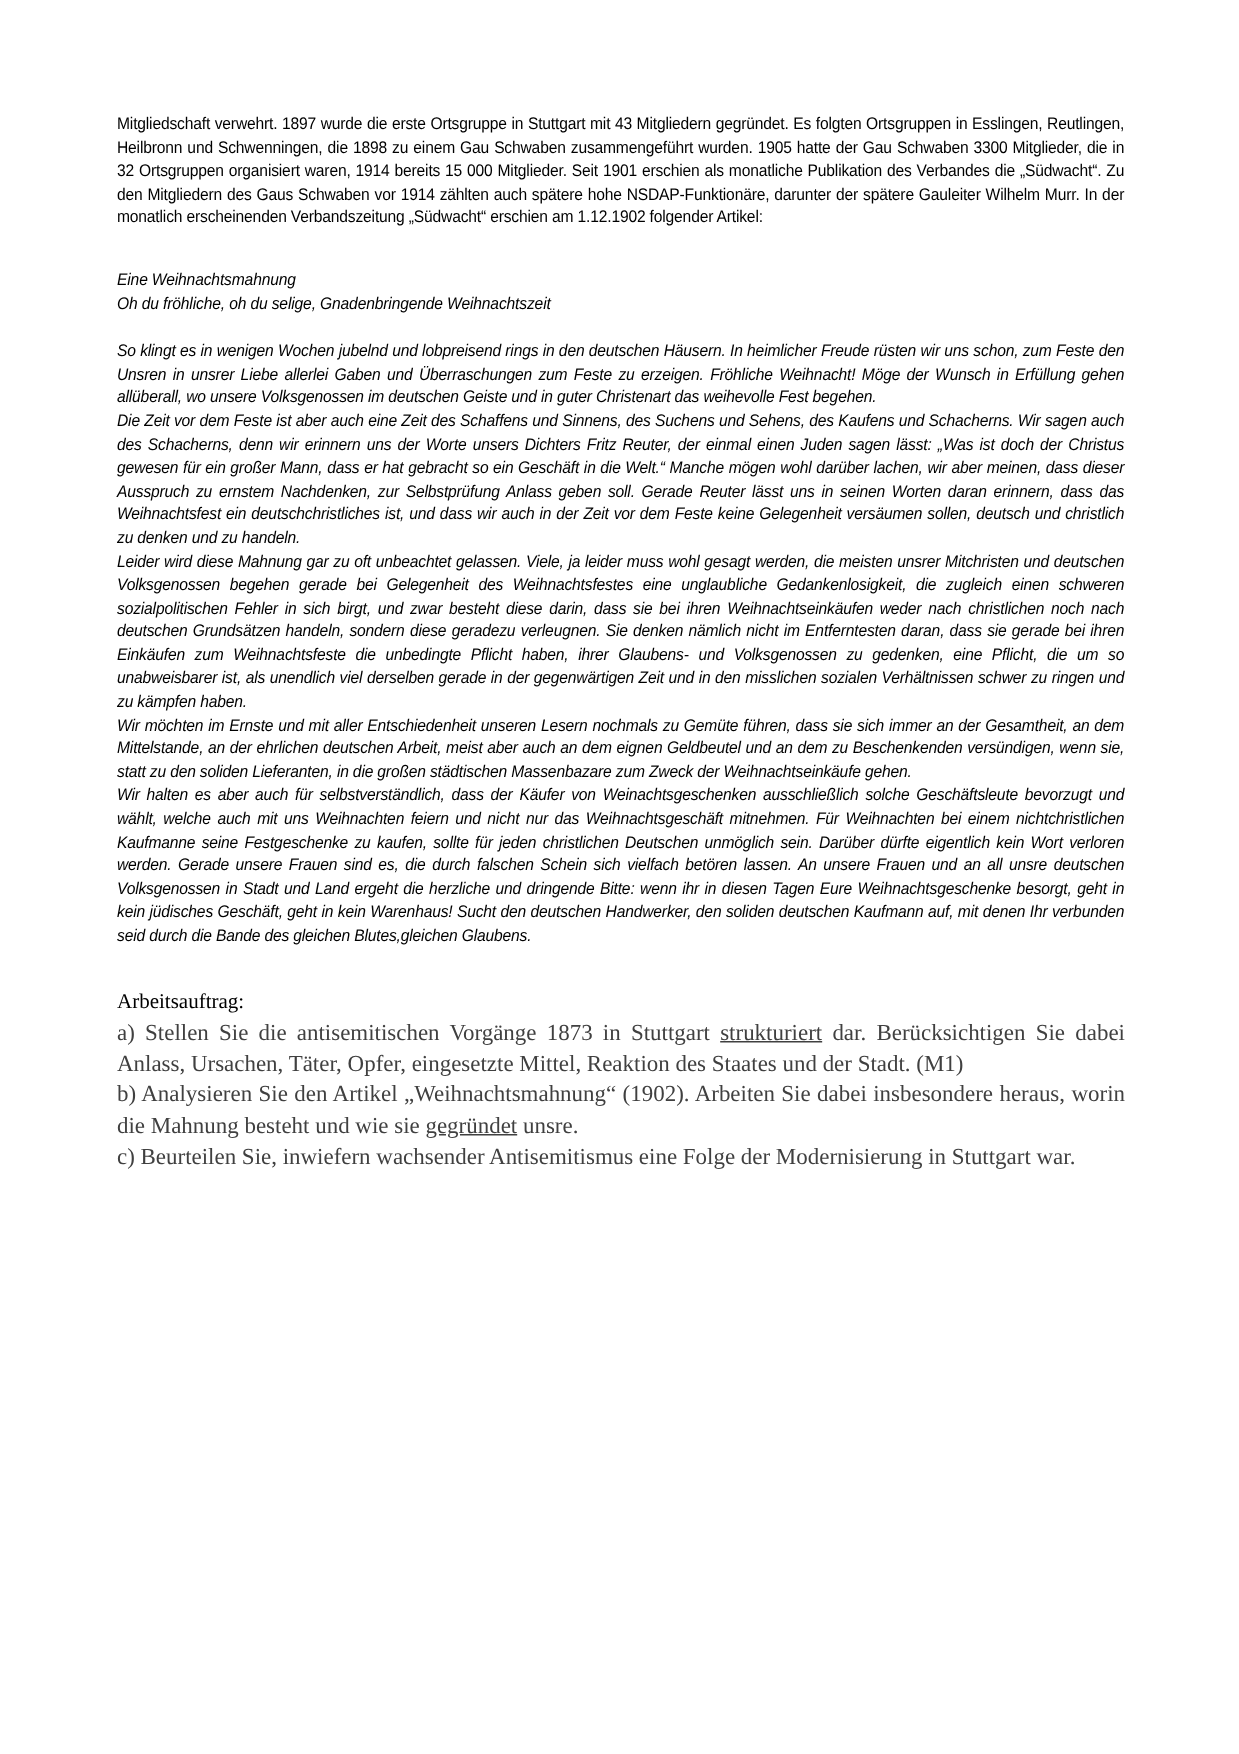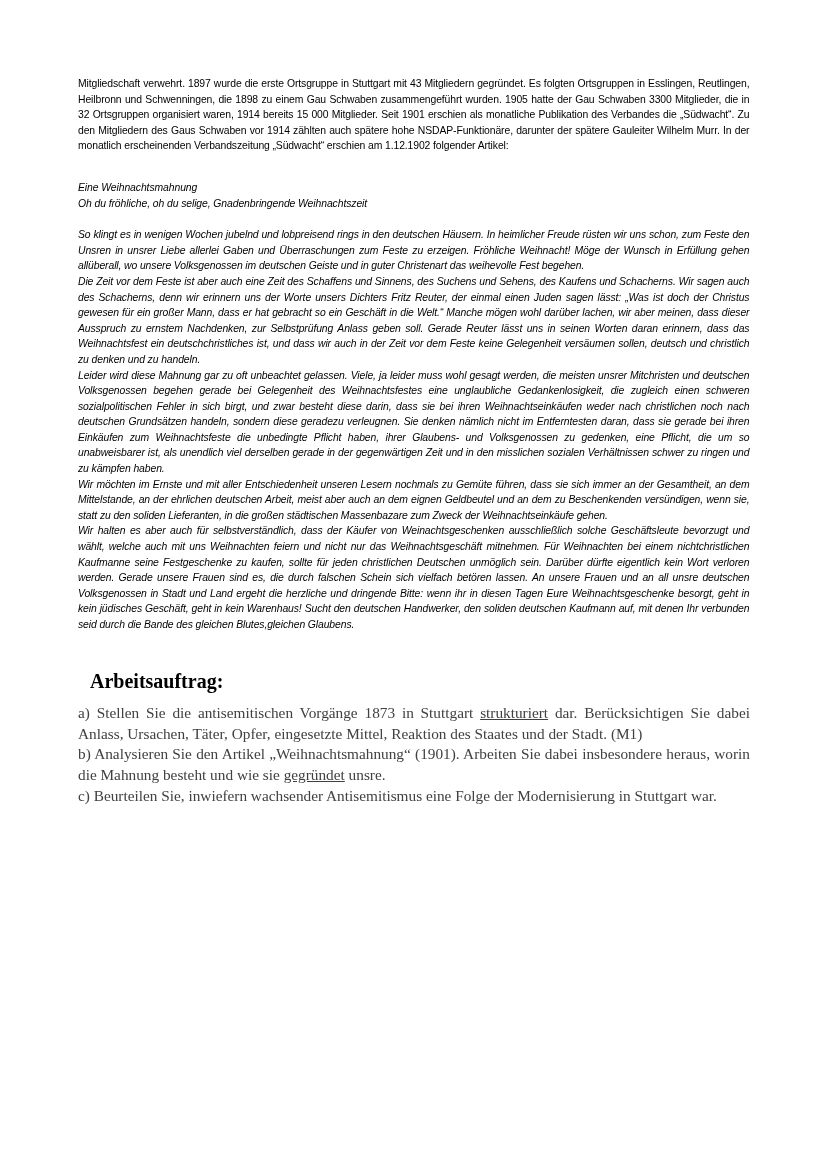--- a/index.html
+++ b/index.html
@@ -93,24 +93,24 @@
     text-justify: inter-word;
     margin: 0;
     color: #404040;
   }
   .task-line.last-line,
   .task-heading {
     text-align: left;
   }
   .task-heading {
     font-family: "Liberation Serif", "DejaVu Serif", serif;
-    font-size: 20px;
+    font-size: 14px;
     line-height: 20.6px;
-    margin: 12px;
-    font-weight: bold;
+    margin: 0;
+    font-weight: normal;
   }
   .u {
     text-decoration: underline;
   }
 </style>
 </head>
 <body>
 
 <div class="page">
   <div class="content">
@@ -133,21 +133,21 @@
     <div class="spacer-lg"></div>
 
     <div class="task-section">
       <p class="task-heading">Arbeitsauftrag:</p>
 
       <p class="task-line">
         <span>a) Stellen Sie die antisemitischen Vorgänge 1873 in Stuttgart </span><span class="u">strukturiert</span><span> dar. Berücksichtigen Sie dabei Anlass, Ursachen, Täter, Opfer, eingesetzte Mittel, Reaktion des Staates und der Stadt. (M1)</span>
       </p>
 
       <p class="task-line">
-        <span>b) Analysieren Sie den Artikel „Weihnachtsmahnung“ (1901). Arbeiten Sie dabei insbesondere heraus, worin die Mahnung besteht und wie sie </span><span class="u">gegründet</span><span> unsre.</span>
+        <span>b) Analysieren Sie den Artikel „Weihnachtsmahnung“ (1902). Arbeiten Sie dabei insbesondere heraus, worin die Mahnung besteht und wie sie </span><span class="u">gegründet</span><span> unsre.</span>
       </p>
 
       <p class="task-line last-line">
         <span>c) Beurteilen Sie, inwiefern wachsender Antisemitismus eine Folge der Modernisierung in Stuttgart war.</span>
       </p>
     </div>
 
   </div>
 </div>
 

